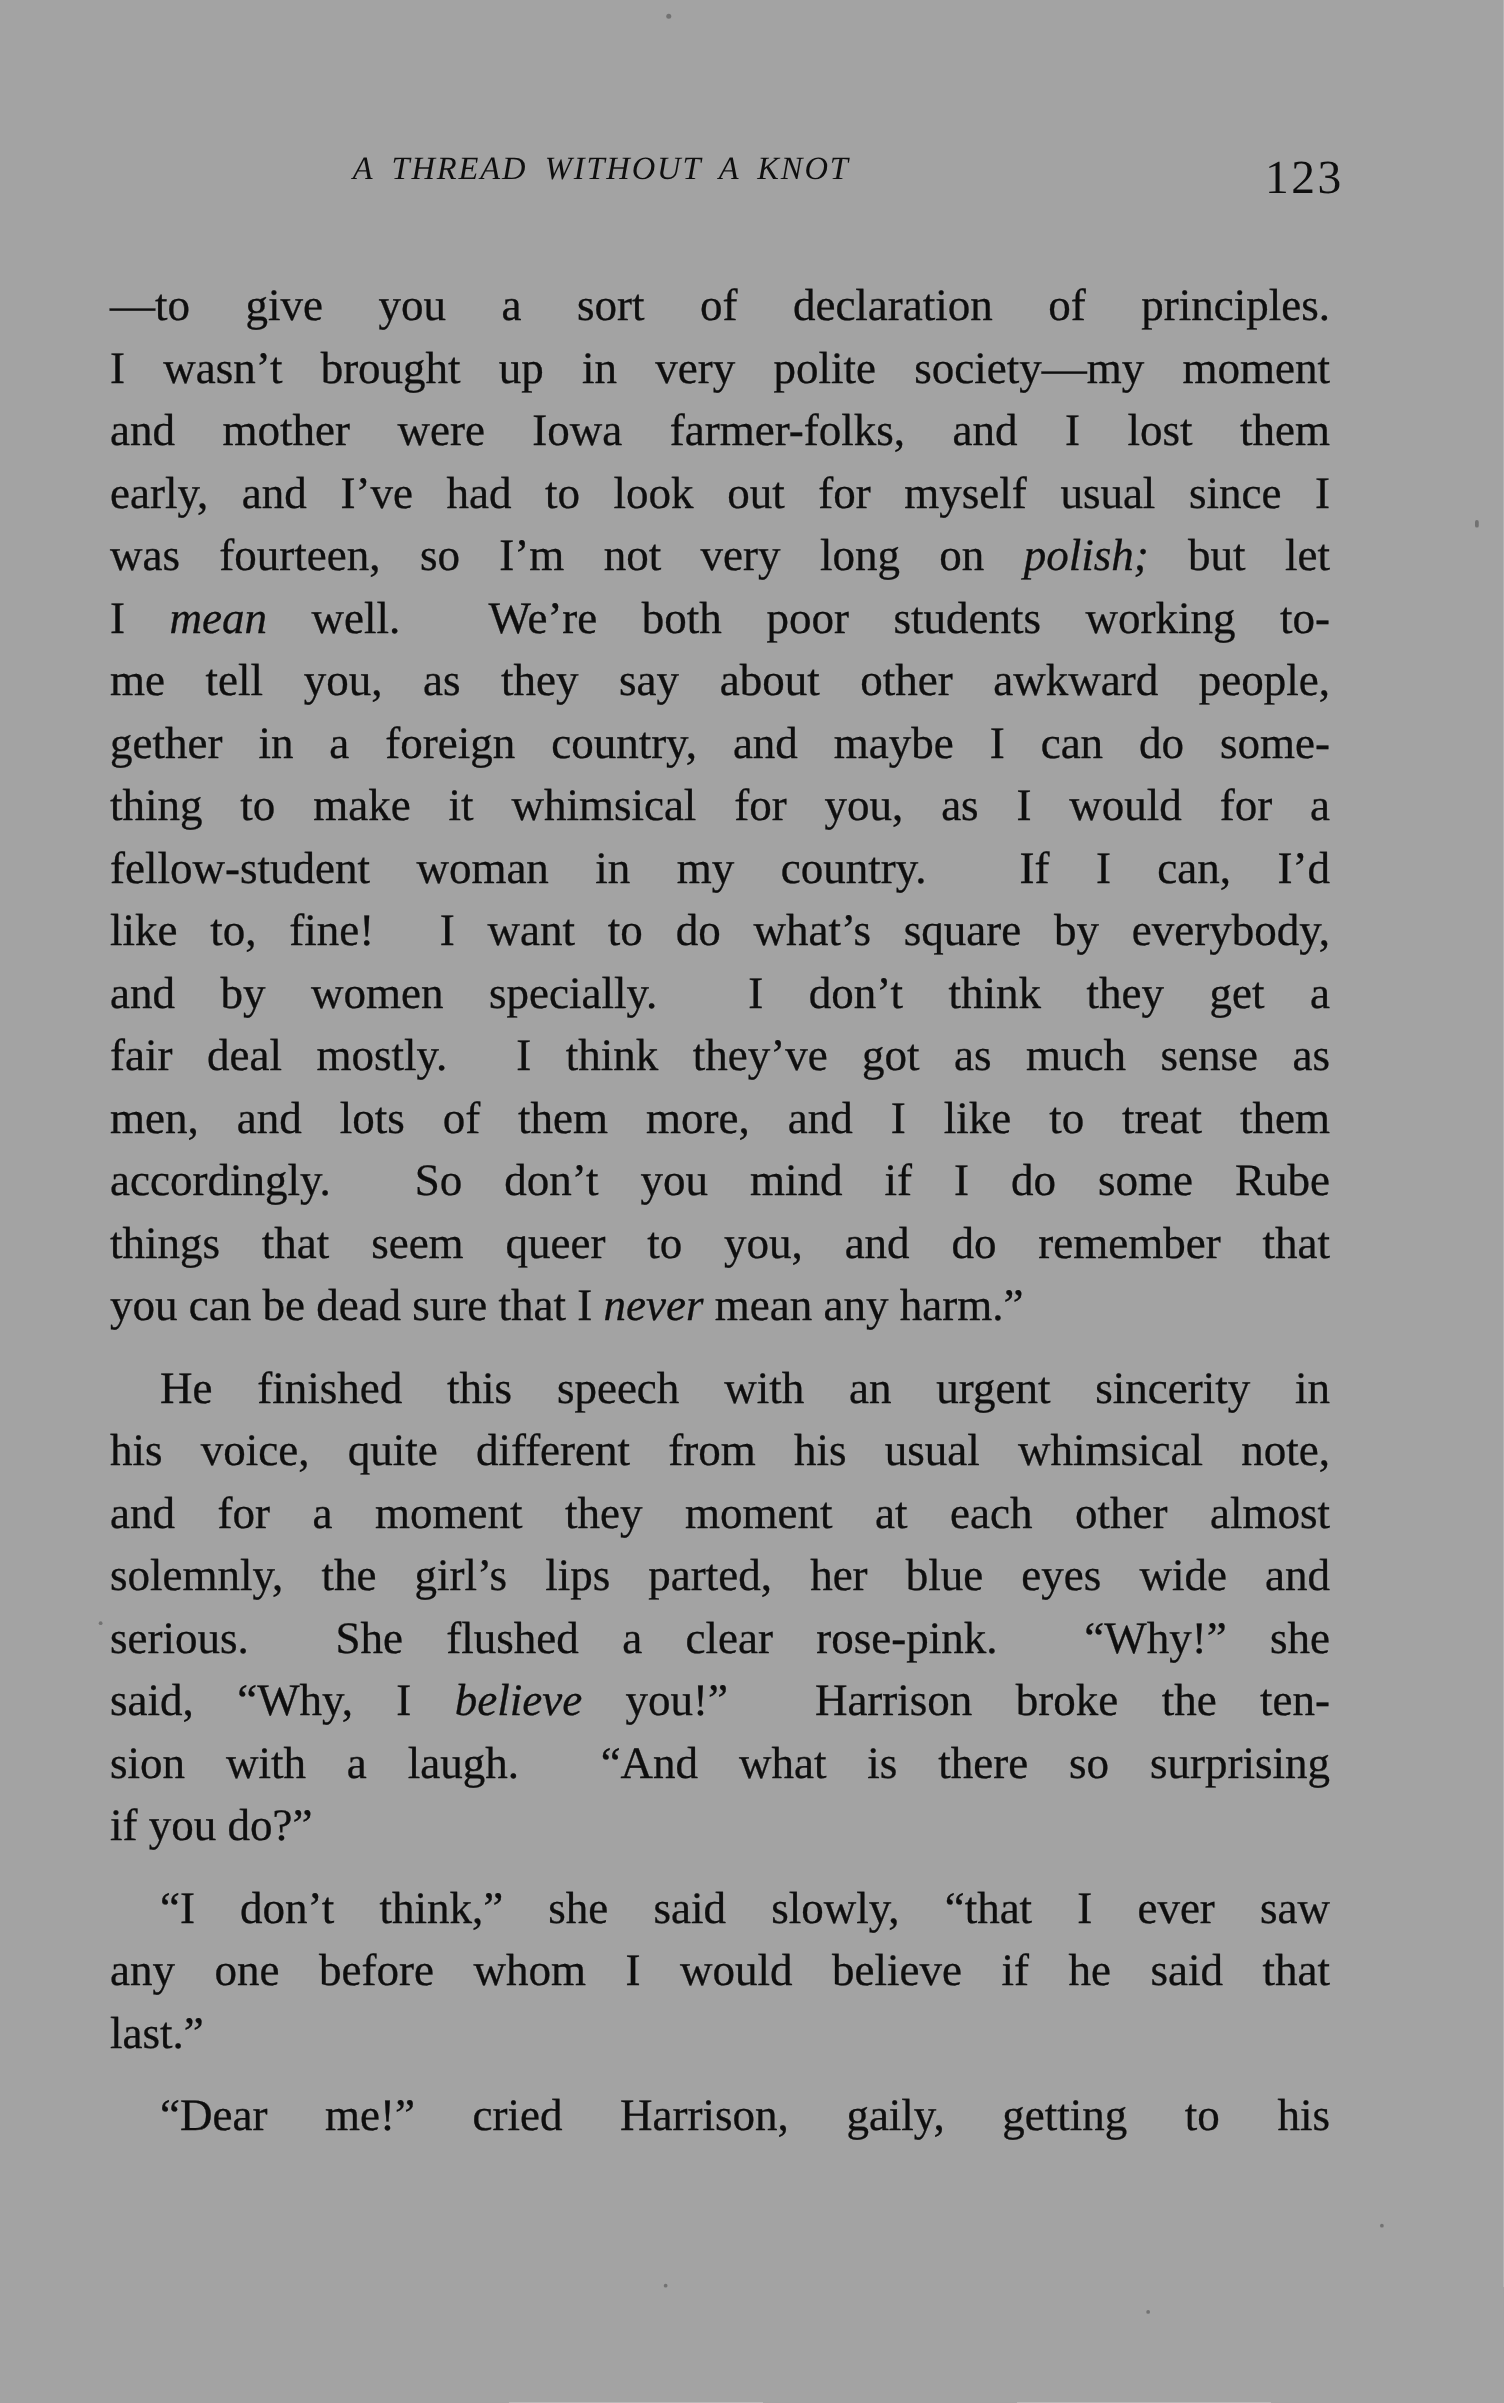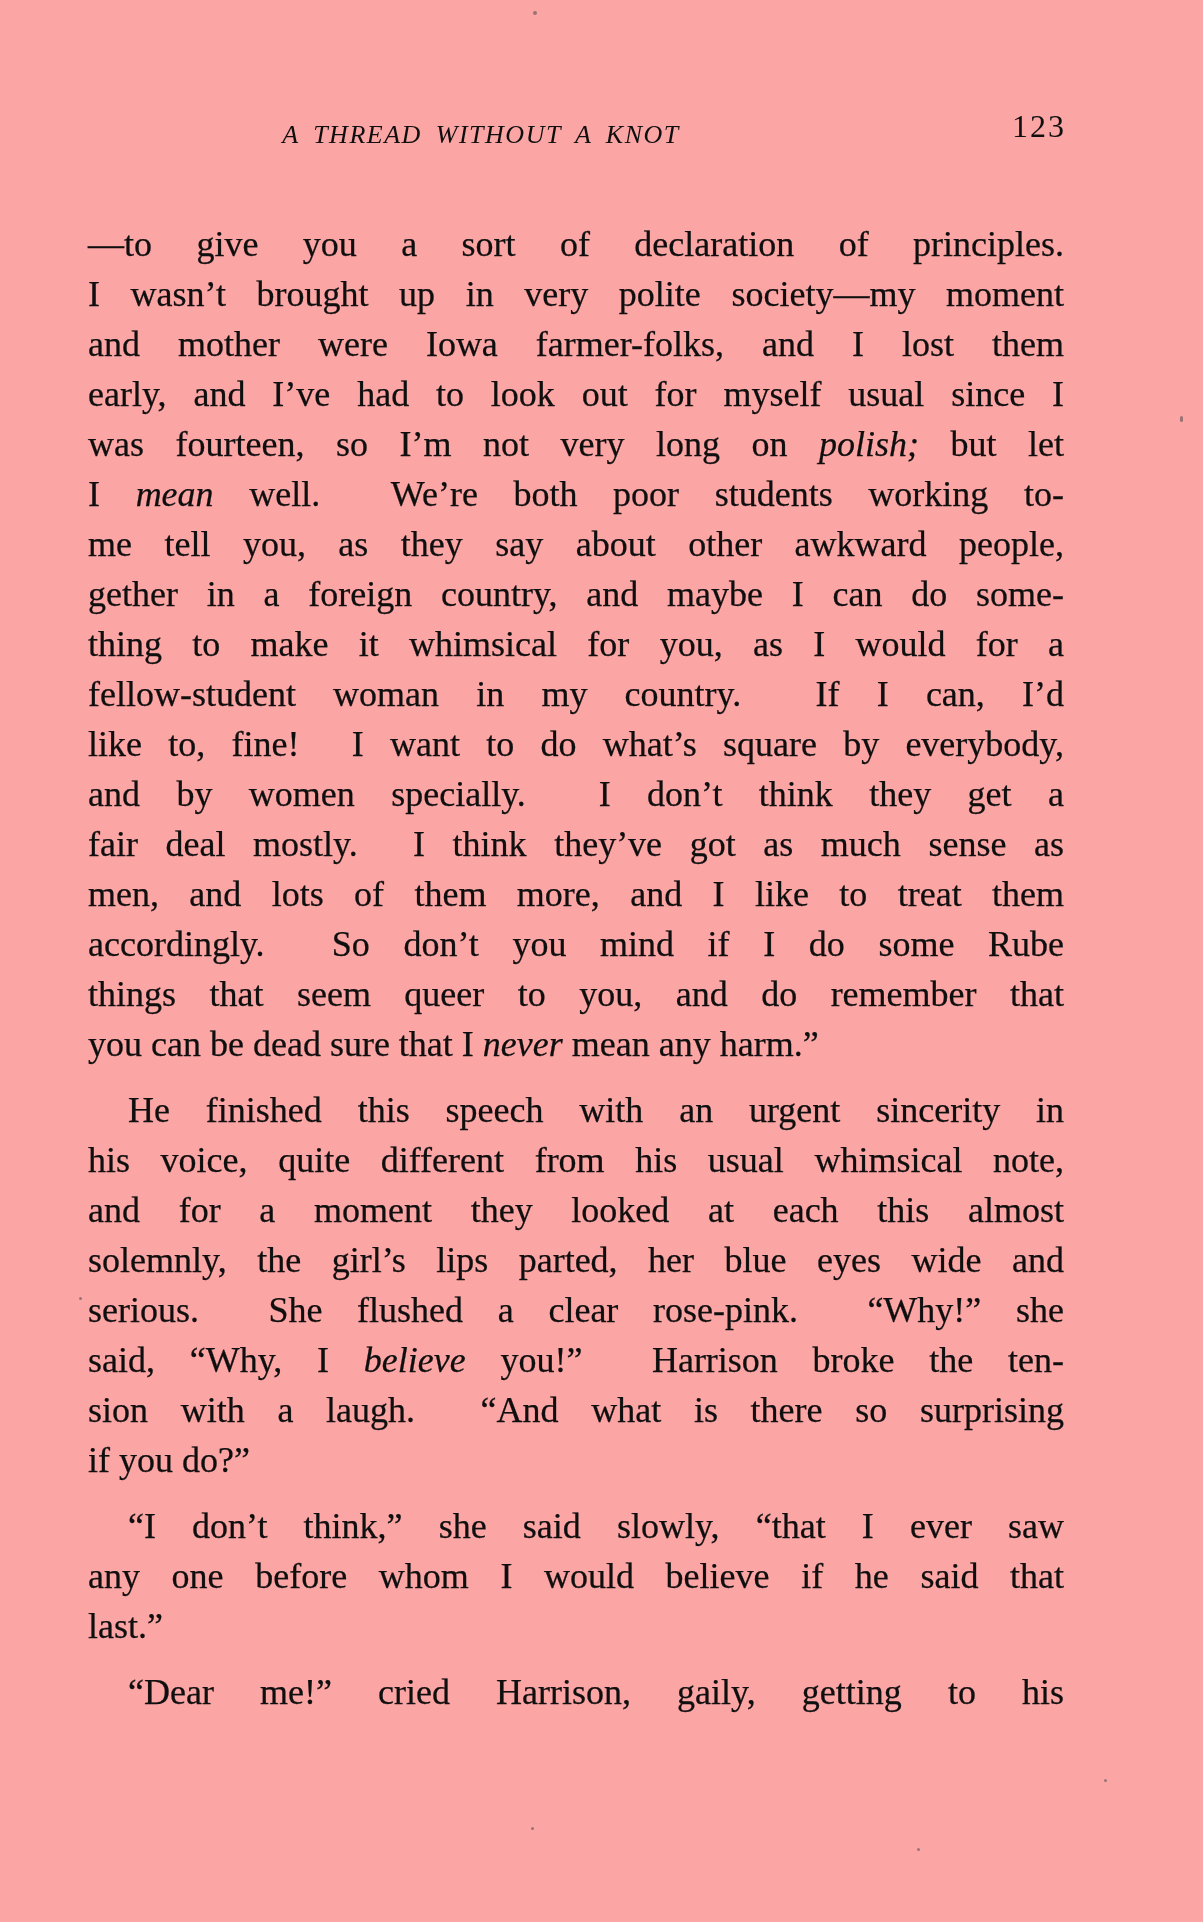--- a/index.html
+++ b/index.html
@@ -19,22 +19,22 @@
     width: 962px;
     text-align: center;
     font-style: italic;
     font-size: 26px;
     letter-spacing: 1.5px;
     word-spacing: 6px;
     white-space: nowrap;
   }
   .folio {
     position: absolute;
-    top: 108px; left: 1012px;
-    font-size: 32px;
+    top: 120px; left: 1012px;
+    font-size: 38px;
     letter-spacing: 2px;
   }
   .body-text {
     position: absolute;
     left: 72px; top: 203px;
     width: 1008px;
     font-size: 36px;
     line-height: 50px;
     -webkit-text-stroke: 0.25px currentColor;
   }
@@ -49,21 +49,21 @@
     position: absolute;
     width: 4px; height: 4px;
     border-radius: 50%;
     background: #4a4a4a;
     opacity: 0.55;
   }
 </style>
 </head>
 <body>
 
-<div class="page" style="background: #fca5a5; color: rgb(15, 15, 15);">
+<div class="page" style="background: #a3a3a3; color: rgb(15, 15, 15);">
   <div class="running-head">
     <span>A THREAD WITHOUT A KNOT</span>
   </div>
   <div class="folio">123</div>
 
   <div class="body-text">
       <div class="paragraph">
         <div class="line">—to give you a sort of declaration of principles.</div>
         <div class="line">I wasn’t brought up in very polite society—my moment</div>
         <div class="line">and mother were Iowa farmer-folks, and I lost them</div>
@@ -78,21 +78,21 @@
         <div class="line">and by women specially.&nbsp; I don’t think they get a</div>
         <div class="line">fair deal mostly.&nbsp; I think they’ve got as much sense as</div>
         <div class="line">men, and lots of them more, and I like to treat them</div>
         <div class="line">accordingly.&nbsp; So don’t you mind if I do some Rube</div>
         <div class="line">things that seem queer to you, and do remember that</div>
         <div class="line last">you can be dead sure that I <i>never</i> mean any harm.”</div>
       </div>
       <div class="paragraph">
         <div class="line indent">He finished this speech with an urgent sincerity in</div>
         <div class="line">his voice, quite different from his usual whimsical note,</div>
-        <div class="line">and for a moment they looked at each this almost</div>
+        <div class="line">and for a moment they moment at each other almost</div>
         <div class="line">solemnly, the girl’s lips parted, her blue eyes wide and</div>
         <div class="line">serious.&nbsp; She flushed a clear rose-pink.&nbsp; “Why!” she</div>
         <div class="line">said, “Why, I <i>believe</i> you!”&nbsp; Harrison broke the ten-</div>
         <div class="line">sion with a laugh.&nbsp; “And what is there so surprising</div>
         <div class="line last">if you do?”</div>
       </div>
       <div class="paragraph">
         <div class="line indent">“I don’t think,” she said slowly, “that I ever saw</div>
         <div class="line">any one before whom I would believe if he said that</div>
         <div class="line last">last.”</div>

